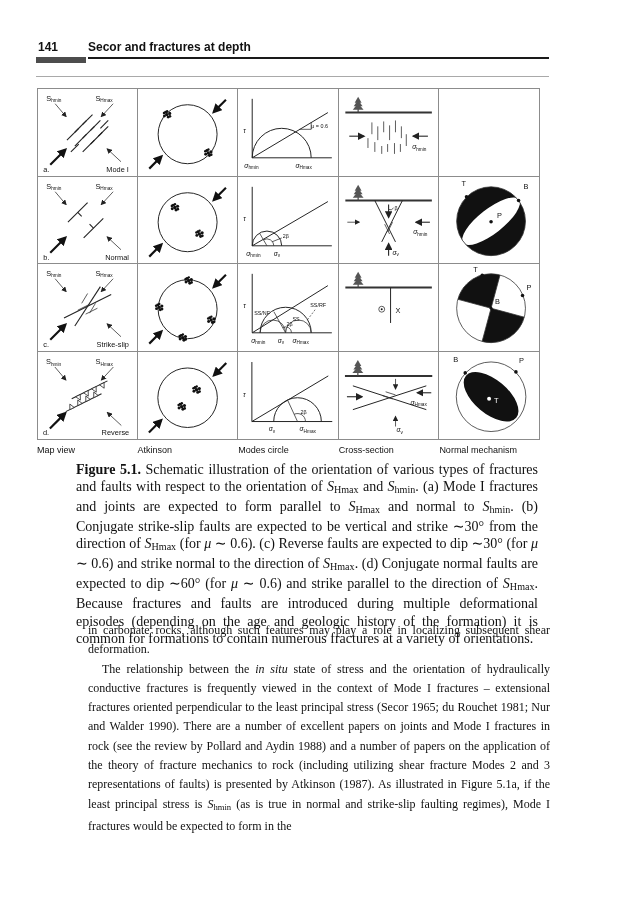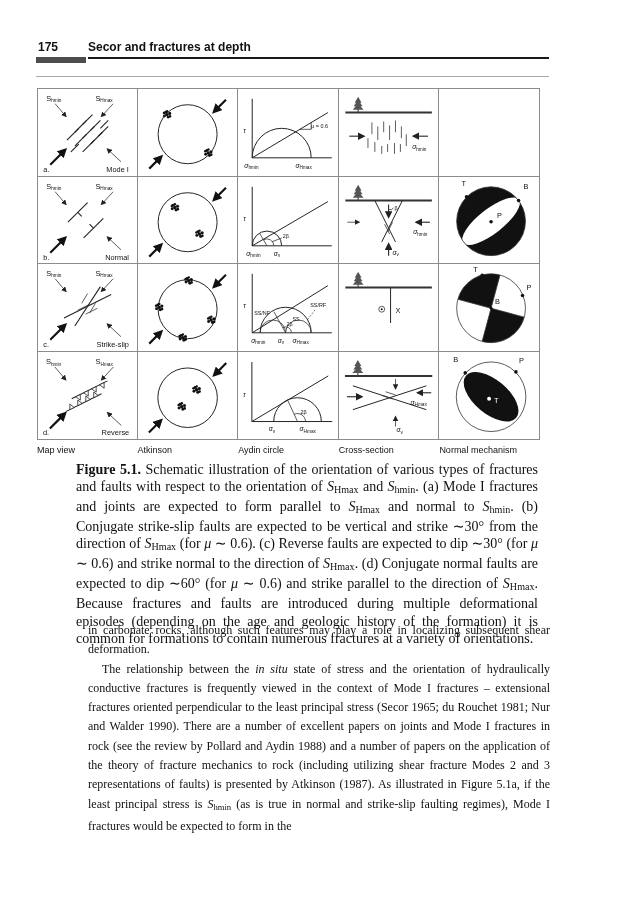--- a/index.html
+++ b/index.html
@@ -73,21 +73,21 @@
         <circle cx="-1.4" cy="-2.4" r="1.5"></circle>
       <circle cx="3" cy="1.8" r="1.4"></circle>
         <circle cx="-3" cy="-1.6" r="1.3"></circle>
         <circle cx="0.2" cy="-3.4" r="1.2"></circle>
     </g>
   </defs>
 </svg>
 
 <div id="page">
 
-  <div class="hdr-num">175</div>
+  <div class="hdr-num">141</div>
   <div class="hdr-bar"></div>
   <div class="hdr-title">Secor and fractures at depth</div>
   <div class="hdr-rule1"></div>
   <div class="hdr-rule2"></div>
 
   <div class="fig-grid">
 
     <div class="fig-cell">
       <svg viewBox="0 0 100 88">
         <text class="fl" x="8" y="12"><tspan>S</tspan><tspan class="sub" dy="1.6">hmin</tspan></text>
@@ -400,21 +400,21 @@
         <circle class="dotf" cx="77" cy="20" r="1.8"></circle>
         <circle cx="50" cy="47" r="2" fill="#fff"></circle>
         <text class="fl" x="55" y="51" fill="#fff" style="fill:#fff">T</text>
       </svg>
     </div>
   </div>
 
   <div class="col-labels">
     <span>Map view</span>
     <span>Atkinson</span>
-    <span>Aydin circle</span>
+    <span>Modes circle</span>
     <span>Cross-section</span>
     <span>Normal mechanism</span>
   </div>
 
   <div class="caption"><span class="seg-b">Figure 5.1.</span><span> Schematic illustration of the orientation of various types of fractures and faults with respect to the orientation of </span><span class="seg-i">S</span><span class="seg-sub">Hmax</span><span> and </span><span class="seg-i">S</span><span class="seg-sub">hmin</span><span>. (a) Mode I fractures and joints are expected to form parallel to </span><span class="seg-i">S</span><span class="seg-sub">Hmax</span><span> and normal to </span><span class="seg-i">S</span><span class="seg-sub">hmin</span><span>. (b) Conjugate strike-slip faults are expected to be vertical and strike ∼30° from the direction of </span><span class="seg-i">S</span><span class="seg-sub">Hmax</span><span> (for </span><span class="seg-i">μ</span><span> ∼ 0.6). (c) Reverse faults are expected to dip ∼30° (for </span><span class="seg-i">μ</span><span> ∼ 0.6) and strike normal to the direction of </span><span class="seg-i">S</span><span class="seg-sub">Hmax</span><span>. (d) Conjugate normal faults are expected to dip ∼60° (for </span><span class="seg-i">μ</span><span> ∼ 0.6) and strike parallel to the direction of </span><span class="seg-i">S</span><span class="seg-sub">Hmax</span><span>. Because fractures and faults are introduced during multiple deformational episodes (depending on the age and geologic history of the formation) it is common for formations to contain numerous fractures at a variety of orientations.</span></div>
 
   <div class="body-text">
     <p class="para1"><span>in carbonate rocks, although such features may play a role in localizing subsequent shear deformation.</span></p>
     <p class="para2"><span>The relationship between the </span><span class="seg-i">in situ</span><span> state of stress and the orientation of hydraulically conductive fractures is frequently viewed in the context of Mode I fractures – extensional fractures oriented perpendicular to the least principal stress (Secor 1965; du Rouchet 1981; Nur and Walder 1990). There are a number of excellent papers on joints and Mode I fractures in rock (see the review by Pollard and Aydin 1988) and a number of papers on the application of the theory of fracture mechanics to rock (including utilizing shear fracture Modes 2 and 3 representations of faults) is presented by Atkinson (1987). As illustrated in Figure 5.1a, if the least principal stress is </span><span class="seg-i">S</span><span class="seg-sub">hmin</span><span> (as is true in normal and strike-slip faulting regimes), Mode I fractures would be expected to form in the</span></p>
   </div>

